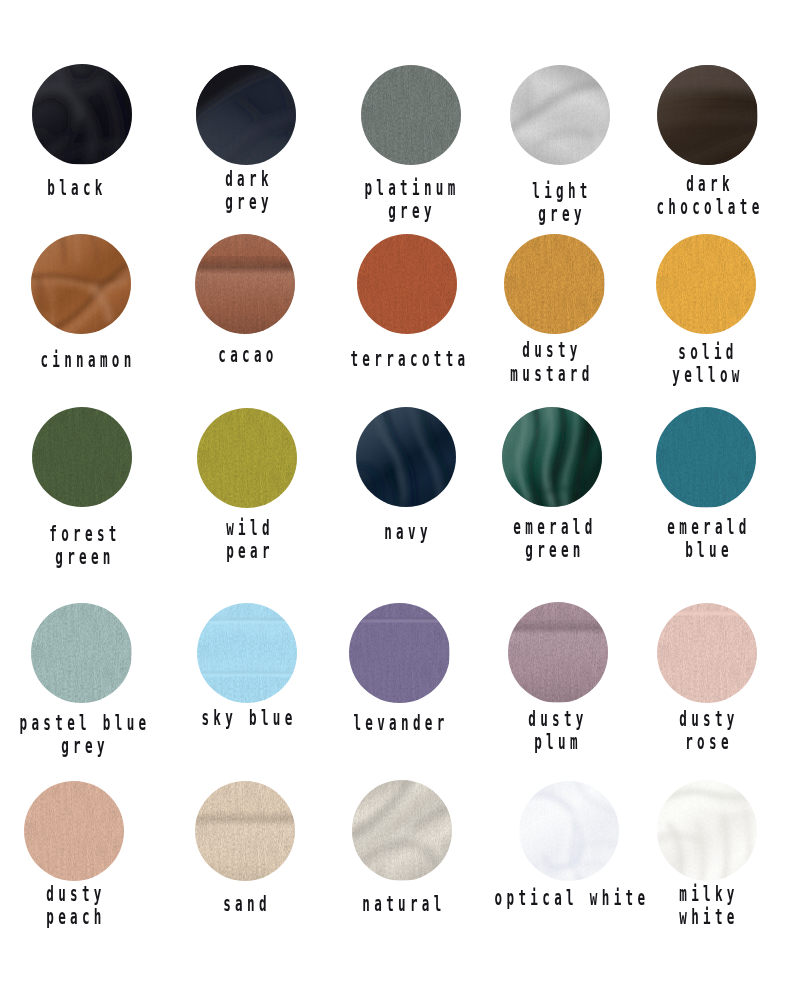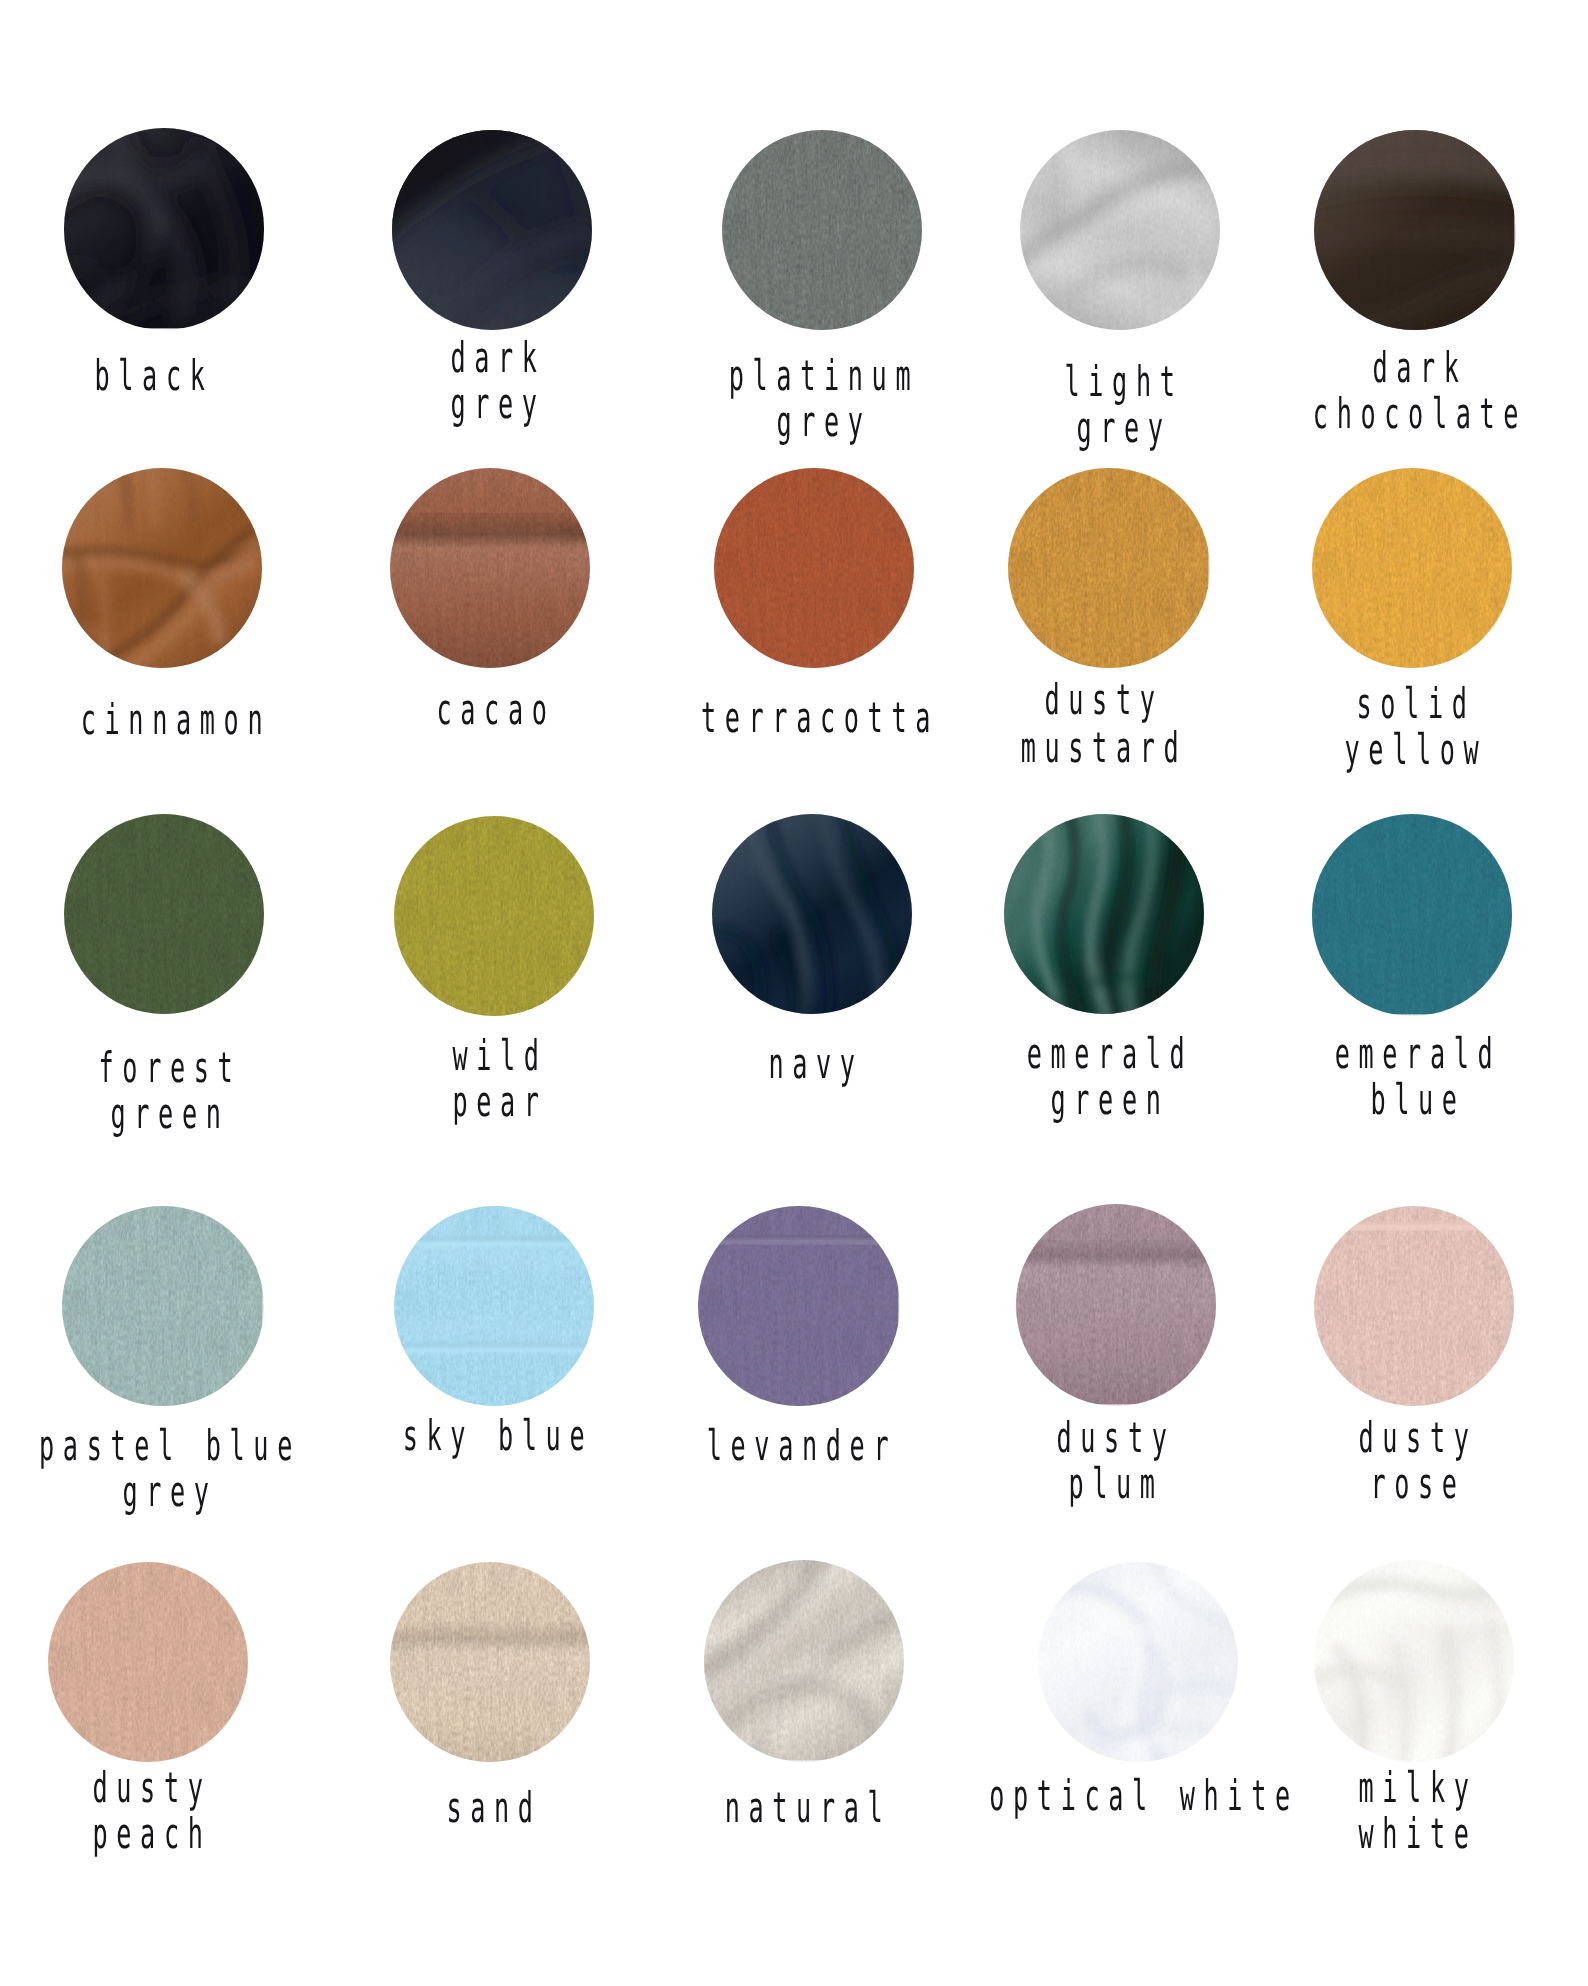--- a/index.html
+++ b/index.html
@@ -1,18 +1,18 @@
 <!DOCTYPE html>
 <html><head>
 <meta charset="utf-8">
 <title>Fabric colour chart</title>
 <style>
 html,body{margin:0;padding:0;background:#ffffff;}
 body{width:794px;height:993px;overflow:hidden;font-family:"DejaVu Sans Mono","Liberation Mono",monospace;}
-#sheet{position:relative;width:794px;height:993px;background:#ffffff;}
+#sheet{position:relative;width:794px;height:993px;background:#ffffff;font-weight:bold;}
 .cell{position:absolute;}
 .disc{position:absolute;left:0;top:0;border-radius:50%;overflow:hidden;}
 .disc svg{display:block;}
 .lbl{position:absolute;white-space:nowrap;color:#16151a;
   font-family:"DejaVu Sans Mono","Liberation Mono",monospace;
   font-size:21px;letter-spacing:7.2px;line-height:21px;
   transform:translateX(-50%) scaleX(0.6);transform-origin:center top;}
 </style>
 </head>
 <body>

